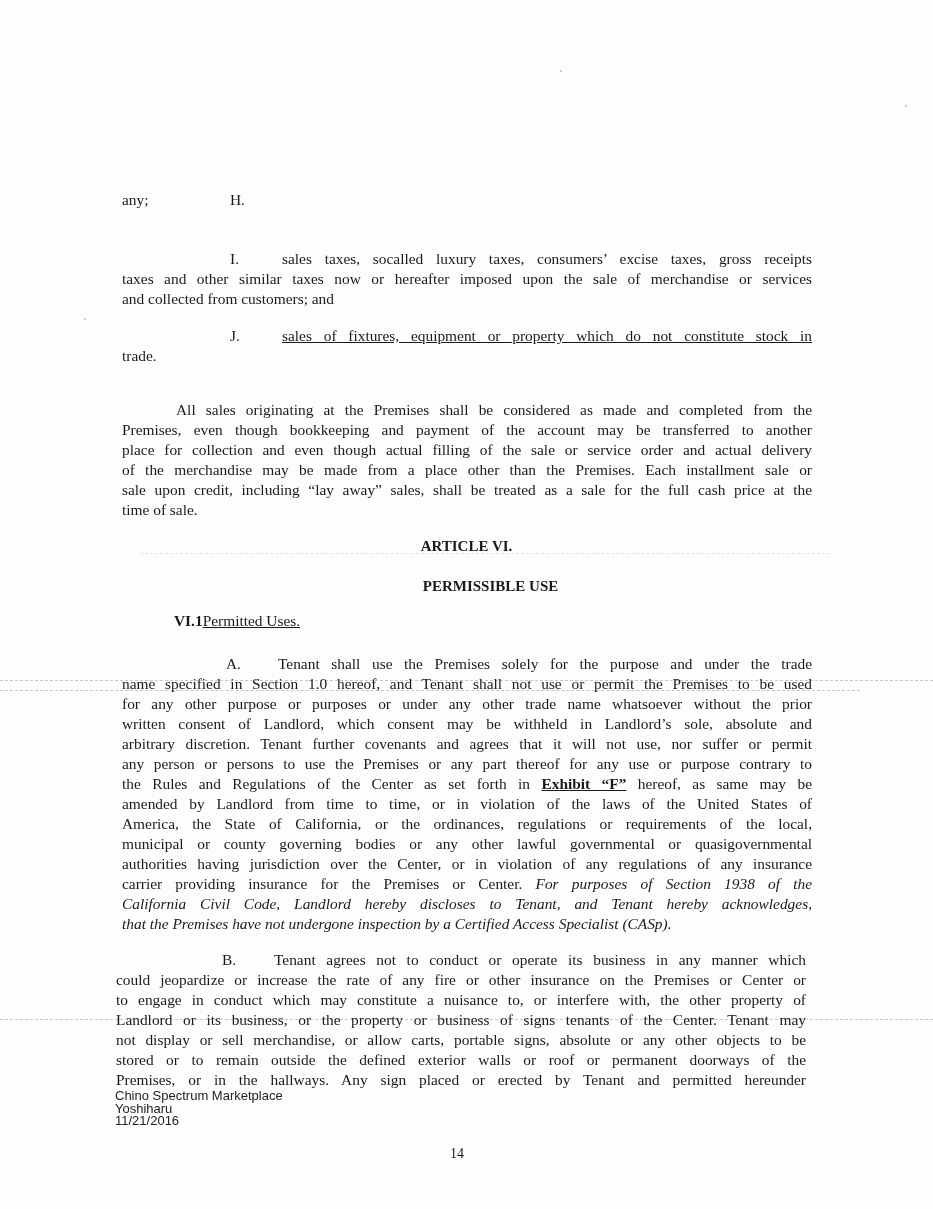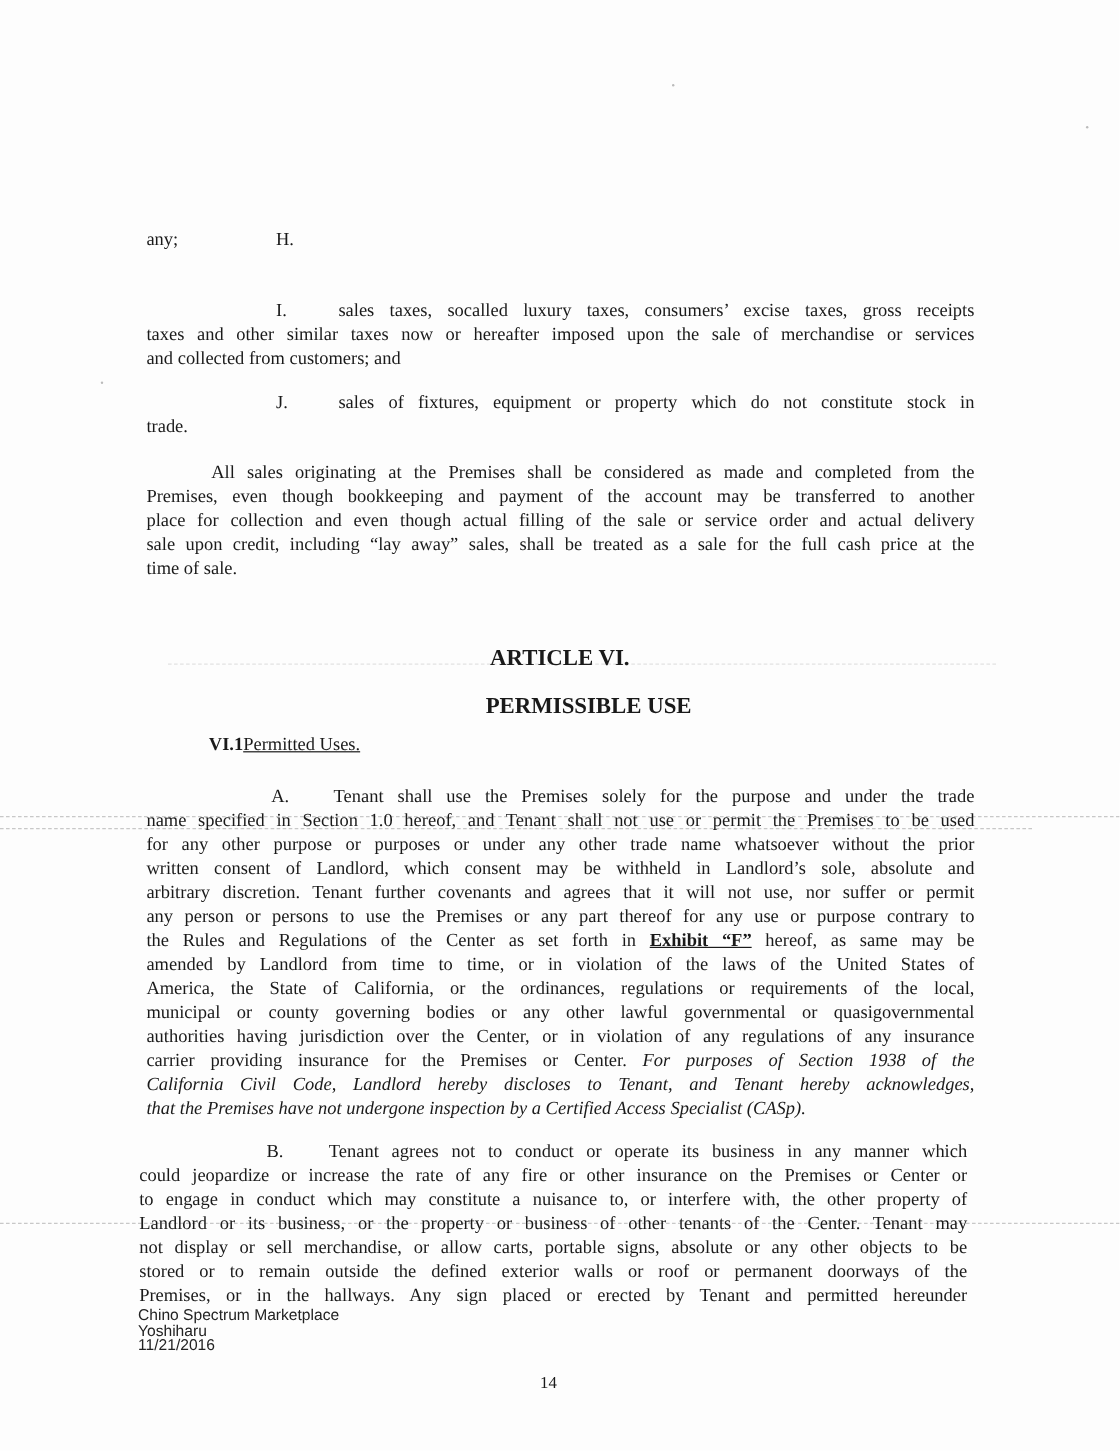--- a/index.html
+++ b/index.html
@@ -3,21 +3,21 @@
 <meta charset="utf-8">
 <style>
   html, body { margin: 0; padding: 0; background: #ffffff; }
   body { width: 933px; height: 1209px; position: relative; overflow: hidden;
          font-family: "Liberation Serif", "DejaVu Serif", serif; color: #1a1a1a; }
   .page { position: absolute; left: 0; top: 0; width: 933px; height: 1209px; background: #fdfdfd; }
   .block { position: absolute; left: 122px; width: 690px; font-size: 15.4px; line-height: 20px; }
   .line { display: block; text-align: justify; text-align-last: justify; white-space: nowrap; height: 20px; }
   .line.last { text-align-last: left; }
   .item-letter { position: absolute; }
-  .heading { position: absolute; left: 0; width: 933px; text-align: center; font-weight: bold; font-size: 19px; }
+  .heading { position: absolute; left: 0; width: 933px; text-align: center; font-weight: bold; font-size: 15px; }
   .sect { position: absolute; left: 174px; top: 612px; font-size: 15.4px; }
   .sect b { font-weight: bold; }
   .u { text-decoration: underline; text-align: center; }
   .exb { font-weight: bold; text-decoration: underline; }
   .it { font-style: italic; }
   .footer { position: absolute; left: 115px; top: 1090px; font-family: "Liberation Sans", "DejaVu Sans", sans-serif;
             font-size: 13px; line-height: 12.5px; color: #222; }
   .pageno { position: absolute; left: 450px; top: 1146px; font-size: 14px; }
   .scanline { position: absolute; height: 0; border-top: 1px dashed #c8c8c8; }
   .speck { position: absolute; width: 2px; height: 2px; background: #bbb; border-radius: 1px; }
@@ -42,28 +42,29 @@
 
   <div class="block" style="top:249px;">
     <span class="item-letter" style="left:108px;top:0;">I.</span>
     <span class="line" style="padding-left:160px;"><span>sales taxes, socalled luxury taxes, consumers’ excise taxes, gross receipts</span></span>
     <span class="line">taxes and other similar taxes now or hereafter imposed upon the sale of merchandise or services</span>
     <span class="line last">and collected from customers; and</span>
   </div>
 
   <div class="block" style="top:326px;">
     <span class="item-letter" style="left:108px;top:0;">J.</span>
-    <span class="line" style="padding-left:160px;"><span>sales of fixtures, equipment or property which do not constitute stock in</span></span>
+    <span class="line" style="padding-left:160px;text-decoration:underline;"><span>sales of fixtures, equipment or property which do not constitute stock in</span></span>
     <span class="line last">trade.</span>
   </div>
 
   <div class="block" style="top:384px;">
-    <span class="line" style="padding-left:54px;">All sales originating at the Premises shall be considered as made and completed from the</span>
+    <span class="line" style="padding-left:54px;margin-top:16px;">All sales originating at the Premises shall be considered as made and completed from the</span>
     <span class="line">Premises, even though bookkeeping and payment of the account may be transferred to another</span>
     <span class="line">place for collection and even though actual filling of the sale or service order and actual delivery</span>
+    <span class="line">of the merchandise may be made from a place other than the Premises.  Each installment sale or</span>
     <span class="line">sale upon credit, including “lay away” sales, shall be treated as a sale for the full cash price at the</span>
     <span class="line last">time of sale.</span>
   </div>
 
   <div class="heading" style="top:538px;">ARTICLE VI.</div>
   <div class="heading" style="top:578px;margin-left:24px;">PERMISSIBLE USE</div>
 
   <div class="sect">
     <b>VI.1</b><span class="u">Permitted Uses.</span>
   </div>
@@ -84,21 +85,21 @@
     <span class="line"><span>carrier providing insurance for the Premises or Center.</span> <span class="it">For purposes of Section 1938 of the</span></span>
     <span class="line it">California Civil Code, Landlord hereby discloses to Tenant, and Tenant hereby acknowledges,</span>
     <span class="line last it">that the Premises have not undergone inspection by a Certified Access Specialist (CASp).</span>
   </div>
 
   <div class="block" style="top:950px;left:116px;width:690px;">
     <span class="item-letter" style="left:106px;top:0;">B.</span>
     <span class="line" style="padding-left:158px;"><span>Tenant agrees not to conduct or operate its business in any manner which</span></span>
     <span class="line">could jeopardize or increase the rate of any fire or other insurance on the Premises or Center or</span>
     <span class="line">to engage in conduct which may constitute a nuisance to, or interfere with, the other property of</span>
-    <span class="line">Landlord or its business, or the property or business of other tenants of the Center.  Tenant may</span>
+    <span class="line">Landlord or its business, or the property or business of signs tenants of the Center.  Tenant may</span>
     <span class="line">not display or sell merchandise, or allow carts, portable signs, absolute or any other objects to be</span>
     <span class="line">stored or to remain outside the defined exterior walls or roof or permanent doorways of the</span>
     <span class="line">Premises, or in the hallways.  Any sign placed or erected by Tenant and permitted hereunder</span>
   </div>
 
   <div class="footer">
     <div>Chino Spectrum Marketplace</div>
     <div>Yoshiharu</div>
     <div>11/21/2016</div>
   </div>

